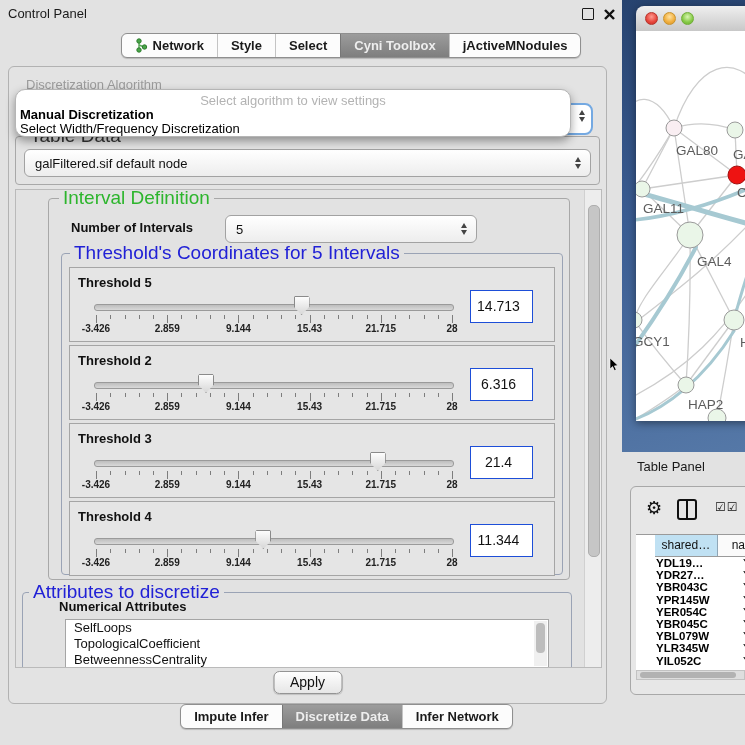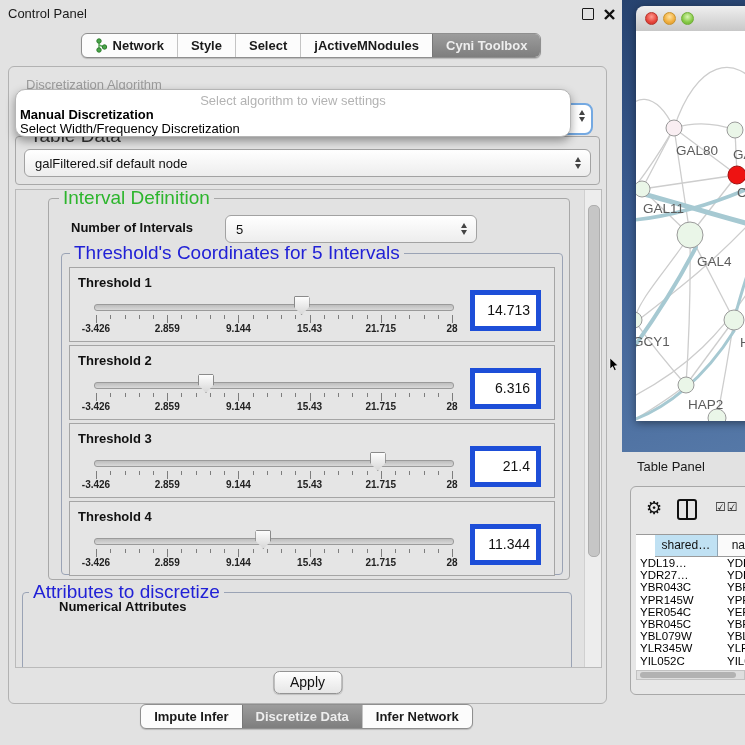--- a/index.html
+++ b/index.html
@@ -6,21 +6,21 @@
   body{
     width:745px;height:745px;position:relative;overflow:hidden;
     background:#e2e2e2;font-family:"Liberation Sans",sans-serif;color:#111;
     -webkit-font-smoothing:antialiased;
   }
   
   .cp-title{position:absolute;left:8px;top:6px;font-size:13px;color:#1a1a1a;}
   .winbtns{position:absolute;right:130px;top:8px;display:flex;gap:10px;align-items:center;}
   .float-btn{width:10px;height:10px;border:1.6px solid #1a1a1a;border-radius:1px;display:inline-block;}
   
-  .tabstrip{position:absolute;display:flex;justify-content:center;}
+  .tabstrip{position:absolute;display:flex;justify-content:center;padding-left:40px;}
   .pill{display:flex;border:1px solid #8f8f8f;border-radius:6px;overflow:hidden;background:#fcfcfc;height:23px;box-shadow:0 1px 1px rgba(0,0,0,.18);}
   .tab{padding:0 13px;line-height:23px;font-size:13px;font-weight:700;color:#1a1a1a;border-left:1px solid #c4c4c4;display:flex;align-items:center;gap:5px;white-space:nowrap;}
   .tab:first-child{border-left:none;}
   .tab.selected{background:linear-gradient(#9c9c9c,#7e7e7e);color:#eeeeee;border-left-color:#777;}
   
   .outer-box{position:absolute;left:8px;top:66px;width:597px;height:636px;background:#e3e3e3;border:1px solid #b2b2b2;border-radius:6px;}
   .group-label{position:absolute;font-size:19px;background:#e2e2e2;padding:0 4px;line-height:14px;}
   .hidden-group-label{position:absolute;left:17px;top:10px;font-size:13px;color:#9b9b9b;background:transparent;}
   .combo-frag{position:absolute;left:548px;top:36px;width:32px;height:28px;background:#fff;border:2.5px solid #74a9e2;border-radius:8px;}
   .combo-frag .arrows{position:absolute;right:5px;top:5px;}
@@ -42,21 +42,21 @@
   .vsb{position:absolute;right:0;top:0;bottom:0;width:16px;background:#ededed;border-left:1px solid #d0d0d0;}
   .vsb .thumb{position:absolute;left:2.5px;top:15px;width:10px;height:350px;border-radius:5px;background:#c6c6c6;border:1px solid #aeaeae;}
   
   .bold-label{font-weight:700;font-size:13px;color:#111;position:absolute;}
   .thr-box{position:relative;height:73px;margin-bottom:3px;background:#e5e5e5;border:1px solid #a5a5a5;}
   .thr-label{position:absolute;left:8px;top:7px;font-size:13px;font-weight:700;}
   .sl-track{position:absolute;left:24px;top:36px;width:358px;height:5px;border-radius:3px;background:linear-gradient(#bdbdbd,#d9d9d9);border:1px solid #9a9a9a;}
   .sl-thumb{position:absolute;top:28px;width:14px;height:17px;background:linear-gradient(#fdfdfd,#d8d8d8);border:1px solid #8a8a8a;clip-path:polygon(8% 0,92% 0,100% 10%,100% 55%,50% 100%,0 55%,0 10%);}
   .tick{position:absolute;width:1px;background:#7d7d7d;top:47px;}
   .tick-label{position:absolute;top:55px;transform:translateX(-50%);font-size:10px;font-weight:700;color:#222;white-space:nowrap;}
-  .thr-value{position:absolute;left:400px;top:22px;width:55px;height:31px;background:#fff;border:5px solid #1d4ed8;font-size:14px;text-align:right;line-height:31px;padding-right:6px;box-sizing:content-box;}
+  .thr-value{position:absolute;left:400px;top:22px;width:55px;height:31px;background:#fff;border:1px solid #1d4ed8;font-size:14px;text-align:center;line-height:31px;padding-right:6px;box-sizing:content-box;}
   
   .listbox{position:absolute;background:#fff;border:1px solid #a5a5a5;overflow:hidden;font-size:13px;}
   .listbox .item{line-height:16px;padding-left:8px;white-space:nowrap;}
   .list-vsb{position:absolute;right:1px;top:1px;bottom:1px;width:13px;background:#f0f0f0;}
   .list-vsb .thumb{position:absolute;left:2px;top:2px;width:9px;height:30px;border-radius:4px;background:#bdbdbd;}
   
   .apply-btn{position:absolute;left:50%;transform:translateX(-50%);top:604px;width:67px;height:21px;border:1px solid #949494;border-radius:6px;background:linear-gradient(#fefefe,#e6e6e6);font-size:14px;text-align:center;line-height:21px;box-shadow:0 1px 1px rgba(0,0,0,.15);}
   
   .desktop{position:absolute;left:622px;top:0;width:123px;height:452px;background:linear-gradient(165deg,#27436f 0%,#3a5c92 45%,#5578a7 100%);}
   .mac-window{position:absolute;left:636px;top:6px;width:120px;height:415px;border-radius:8px 8px 0 0;overflow:hidden;box-shadow:0 2px 8px rgba(0,0,0,.45);}
@@ -70,21 +70,21 @@
   .tp-title{position:absolute;left:637px;top:459px;font-size:13px;color:#1a1a1a;}
   .table-box{position:absolute;left:630px;top:486px;width:140px;height:207px;background:#e7e7e7;border:1px solid #a8a8a8;border-radius:6px;}
   .tp-icon{position:absolute;color:#111;}
   .col-icon{position:absolute;width:16px;height:17px;border:2px solid #111;border-radius:3px;}
   .col-icon:before{content:"";position:absolute;left:50%;top:0;bottom:0;width:2px;background:#111;transform:translateX(-1px);}
   .grid{position:absolute;left:636px;top:534px;width:109px;height:136px;background:#fff;overflow:hidden;border-top:1px solid #9a9a9a;}
   .grid-header{display:flex;height:21px;border-bottom:1px solid #9a9a9a;font-size:12px;margin-left:19px;}
   .hcell1{width:80px;background:#c0e1f3;border-right:1px solid #8fa6b6;text-align:center;line-height:21px;}
   .hcell2{flex:1;background:#fafafa;line-height:21px;padding-left:14px;}
   .grow{display:flex;height:12.2px;font-size:11.5px;line-height:12.4px;color:#000;}
-  .gcell1{width:81px;padding-left:4px;white-space:nowrap;overflow:hidden;}
+  .gcell1{width:81px;padding-left:20px;white-space:nowrap;overflow:hidden;font-weight:bold;}
   .gcell2{flex:1;padding-left:6px;white-space:nowrap;overflow:hidden;}
   .hsb{position:absolute;left:636px;top:670px;width:109px;height:10px;background:#dedede;border:1px solid #c2c2c2;box-sizing:border-box;}
   .hsb .thumb{position:absolute;left:3px;top:1px;height:6px;width:96px;border-radius:3px;background:#b2b2b2;}
   .cursor{position:absolute;left:609px;top:358px;z-index:20;}
 </style>
 </head>
 <body>
 
 <div class="cp-title">Control Panel</div>
 <div class="winbtns">
@@ -106,25 +106,25 @@
           <circle cx="9.5" cy="9" r="2.2" fill="#49a549" stroke="#2e7d2e"></circle>
         </svg>
         <span>Network</span>
       </div>
       <div class="tab">
         <span>Style</span>
       </div>
       <div class="tab">
         <span>Select</span>
       </div>
-      <div class="tab">
-        <span>jActiveMNodules</span>
-      </div>
       <div class="tab selected">
         <span>Cyni Toolbox</span>
+      </div>
+      <div class="tab">
+        <span>jActiveMNodules</span>
       </div>
     </div>
 </div>
 
 <div class="outer-box">
 
   <span class="hidden-group-label">Discretization Algorithm</span>
 
   <div class="combo-frag">
     <span class="arrows">
@@ -161,21 +161,21 @@
         <span class="arrows">
             <span class="tri-up"></span>
             <span class="tri-dn"></span>
           </span>
       </div>
 
       <div class="group-box blue-border" style="left:12px;top:54px;width:500px;height:320px;">
         <span class="group-label" style="left:8px;top:-8px;color:#2121d6;background:#e2e2e2;">Threshold's Coordinates for 5 Intervals</span>
         <div id="thr-container" style="position:absolute;left:7px;top:13px;right:7px;">
             <div class="thr-box">
-              <div class="thr-label">Threshold 1</div>
+              <div class="thr-label">Threshold 5</div>
               <div class="sl-track"></div>
               <div class="sl-thumb" style="left: 223.6px;"></div>
               <div class="tick" style="left: 26px; height: 8px;"></div>
               <div class="tick" style="left: 40.2px; height: 4px;"></div>
               <div class="tick" style="left: 54.5px; height: 4px;"></div>
               <div class="tick" style="left: 68.7px; height: 4px;"></div>
               <div class="tick" style="left: 83px; height: 4px;"></div>
               <div class="tick" style="left: 97.2px; height: 8px;"></div>
               <div class="tick" style="left: 111.4px; height: 4px;"></div>
               <div class="tick" style="left: 125.7px; height: 4px;"></div>
@@ -319,20 +319,28 @@
               <div class="tick-label" style="left: 382px;">28</div>
               <div class="thr-value">11.344</div>
             </div>
           </div>
       </div>
     </div>
 
     <div class="group-box blue-border" style="left:6px;top:402px;width:548px;height:78px;">
       <span class="group-label" style="left:6px;top:-8px;color:#2121d6;">Attributes to discretize</span>
       <span class="bold-label" style="left:36px;top:6px;">Numerical Attributes</span>
+      <div class="listbox" style="left:42px;top:26px;width:482px;height:47px;" id="attr-list">
+        <div class="list-vsb">
+            <div class="thumb"></div>
+          </div>
+      <div class="item">SelfLoops</div>
+          <div class="item">TopologicalCoefficient</div>
+          <div class="item">BetweennessCentrality</div>
+        </div>
     </div>
 
     <div class="vsb">
         <div class="thumb"></div>
       </div>
   </div>
 
   <div class="apply-btn">Apply</div>
 </div>
 

